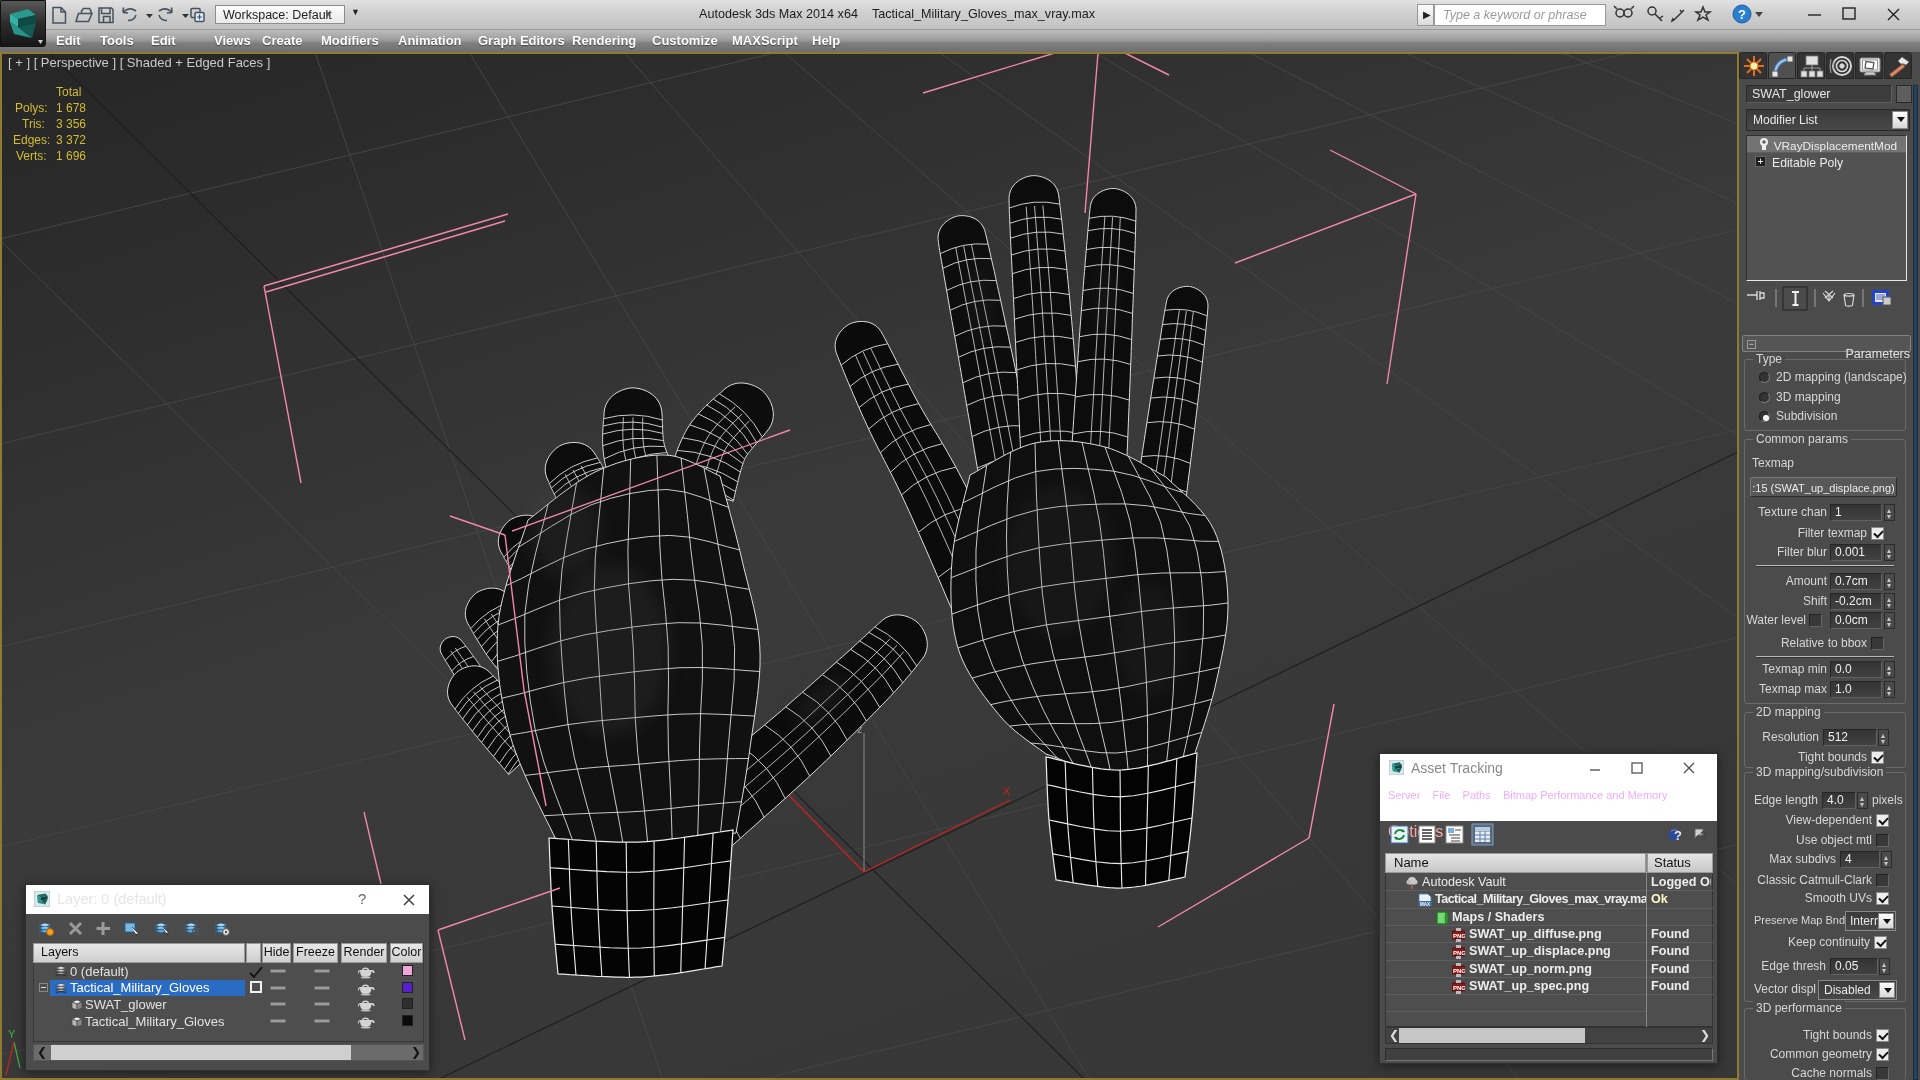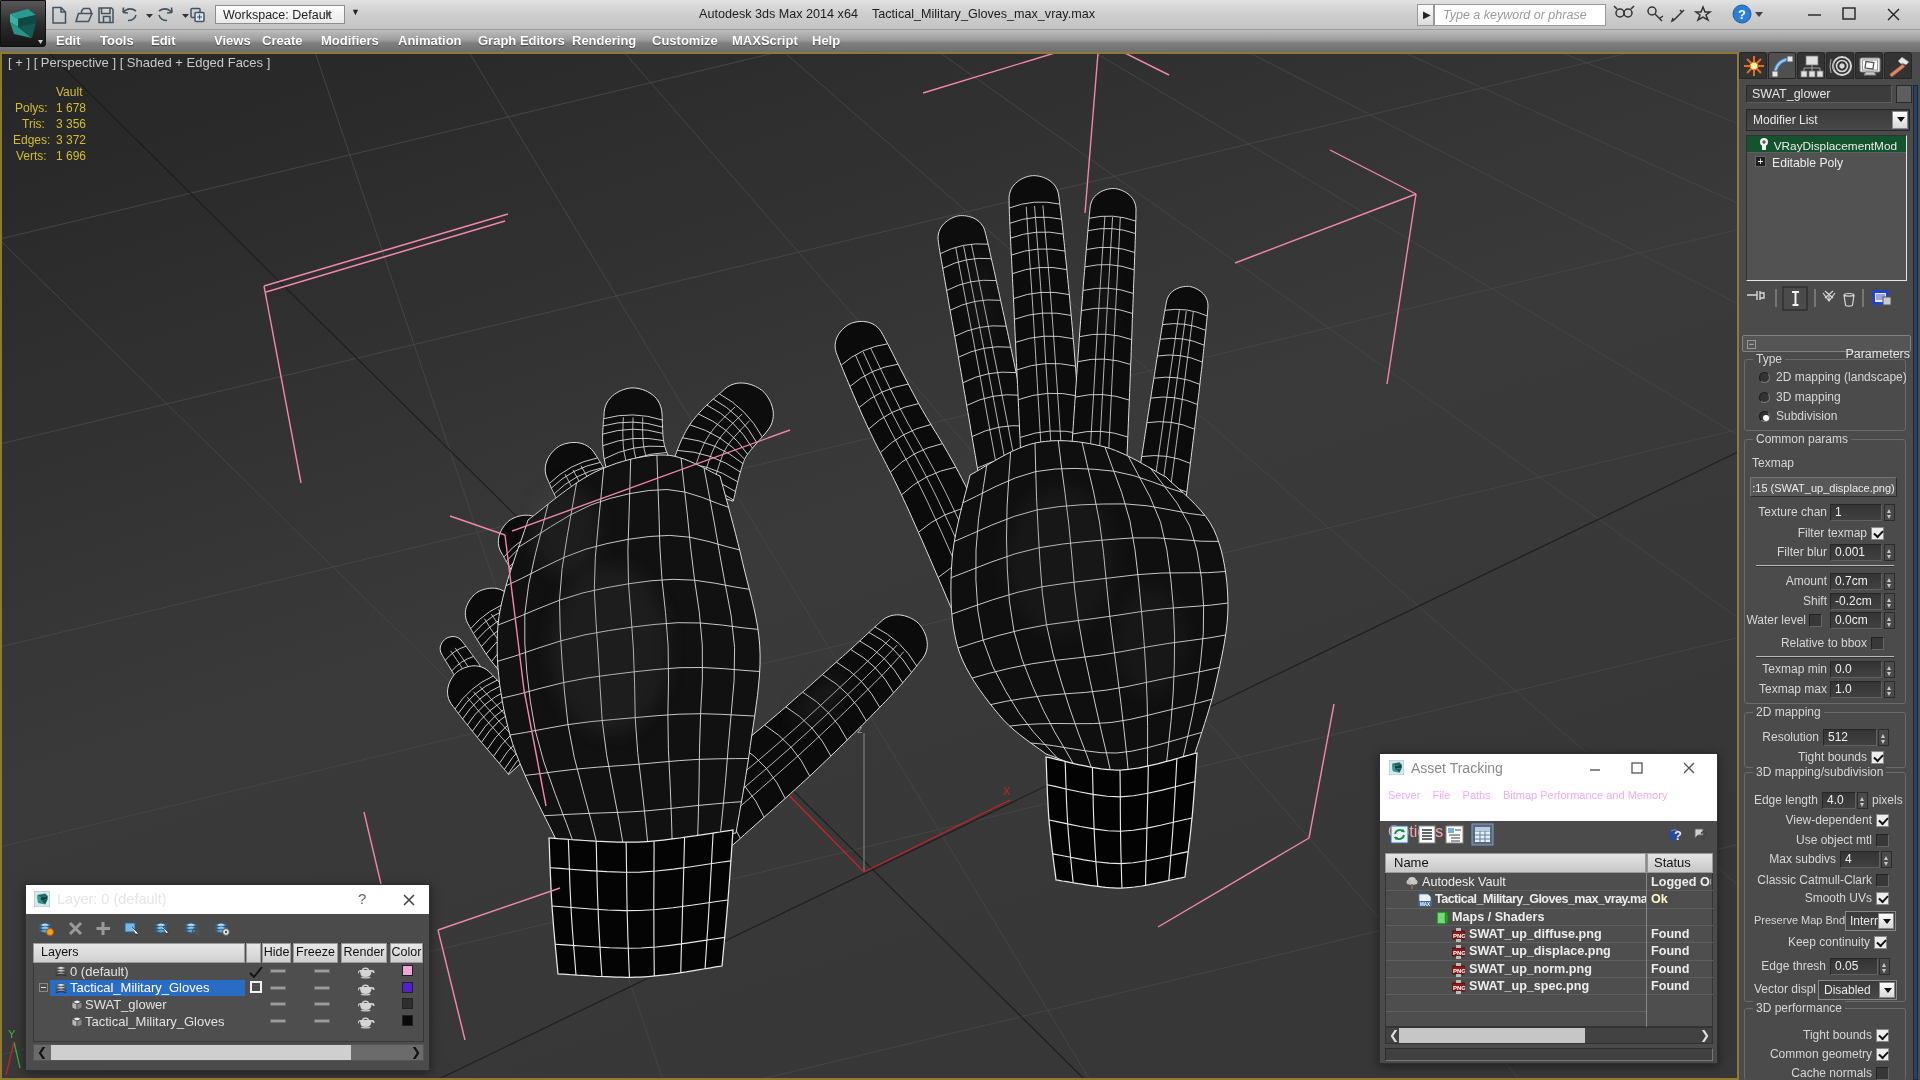--- a/index.html
+++ b/index.html
@@ -243,21 +243,21 @@
 <line x1="14" y1="1042" x2="6" y2="1075" stroke="#cc2020" stroke-width="1.2"></line>
         </g>
 </g>
 </svg>
 <div class="gold" style="left:0;top:0;width:1739px;height:2px"></div>
 <div class="gold" style="left:0;top:1026px;width:1739px;height:2px"></div>
 <div class="gold" style="left:0;top:0;width:2px;height:1028px"></div>
 <div class="gold" style="left:1737px;top:0;width:2px;height:1028px"></div>
 <div class="vptext">[ + ] [ Perspective ] [ Shaded + Edged Faces ]</div>
 <div class="stats">
-  <div style="left:56px;top:33px">Vault</div>
+  <div style="left:56px;top:33px">Total</div>
   <div style="left:15px;top:49px">Polys:</div>
       <div style="left:56px;top:49px">1 678</div>
   <div style="left:22px;top:65px">Tris:</div>
       <div style="left:56px;top:65px">3 356</div>
   <div style="left:13px;top:81px">Edges:</div>
       <div style="left:56px;top:81px">3 372</div>
   <div style="left:16px;top:97px">Verts:</div>
       <div style="left:56px;top:97px">1 696</div>
 </div>
 </div>
@@ -311,21 +311,21 @@
 <div style="position:absolute;left:1884px;top:52px;width:28px;height:27px;background:#333333;border:1px solid #262626;border-bottom:1px solid #262626;border-radius:3px 3px 0 0"><svg width="28" height="26">
       <g>
         <rect x="4" y="16" width="17" height="3.6" rx="1" transform="rotate(-38 12 18)" fill="#d98a6a" stroke="#8a4a30" stroke-width="0.8"></rect>
         <path d="M17 4 L24 9 L21 12 Q18 10 16 11 L13 8 Q15 6 17 4 Z" fill="#e8e8e8" stroke="#777" stroke-width="0.8"></path>
       </g>
     </svg></div>
 <div class="fld" style="position:absolute;left:1746px;top:85px;width:146px;height:18px;font-size:12.5px;padding:1px 0 0 5px">SWAT_glower</div>
 <div style="position:absolute;left:1896px;top:85px;width:16px;height:18px;background:#5e5e5e;border:1px solid #2a2a2a"></div>
 <div class="ddl" style="left:1746px;top:109px;width:164px;height:22px;padding:3px 0 0 6px">Modifier List<span class="ar"></span></div>
 <div style="position:absolute;left:1746px;top:135px;width:161px;height:146px;background:#525252;border:1px solid #303030;border-right-color:#e6e6e6;border-bottom-color:#e6e6e6">
-    <div style="position:absolute;left:0;top:0;width:100%;height:17px;background:#14532d;border-bottom:1px solid #5e5e5e">
+    <div style="position:absolute;left:0;top:0;width:100%;height:17px;background:#737373;border-bottom:1px solid #5e5e5e">
       <svg width="14" height="15" style="position:absolute;left:10px;top:1px">
         <circle cx="7" cy="5" r="4" fill="#f0f0f0"></circle>
         <rect x="5" y="8" width="4" height="5" fill="#f0f0f0"></rect>
         <path d="M5 5 h4 M7 3 v4" stroke="#333" stroke-width="1"></path>
       </svg>
       <span style="position:absolute;right:9px;top:2.5px;color:#ececec;font-size:11.8px">VRayDisplacementMod</span>
     </div>
     <div style="position:absolute;left:0;top:17px;width:100%;height:17px">
       <div style="position:absolute;left:8px;top:3px;width:11px;height:11px;background:#1e1e1e;border:1px solid #666;color:#fff;font-size:10px;line-height:10px;text-align:center">+</div>
       <span style="position:absolute;left:25px;top:2.5px;color:#ececec;font-size:12.2px">Editable Poly</span>

